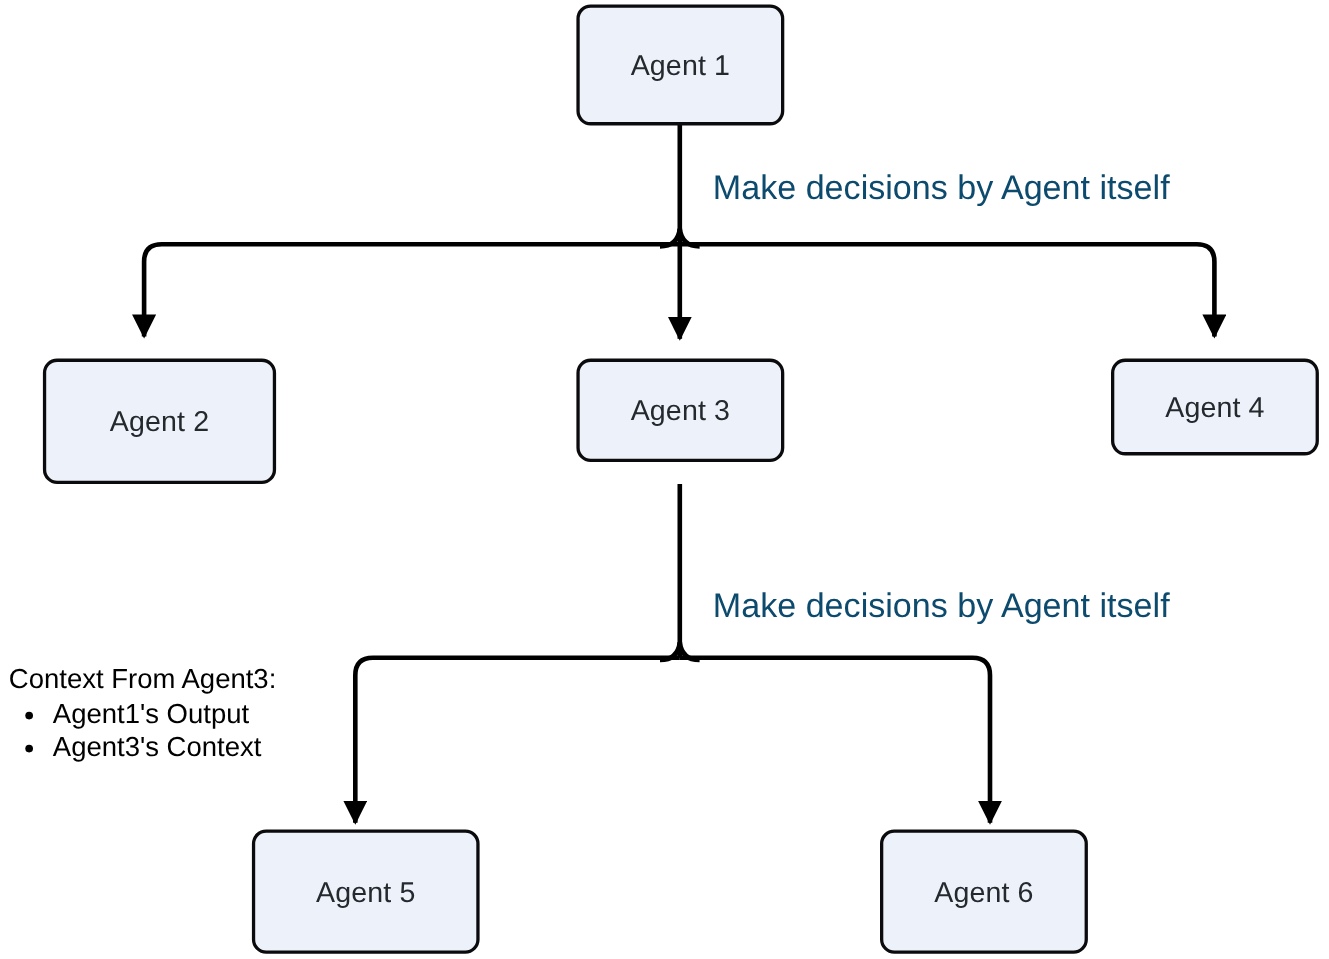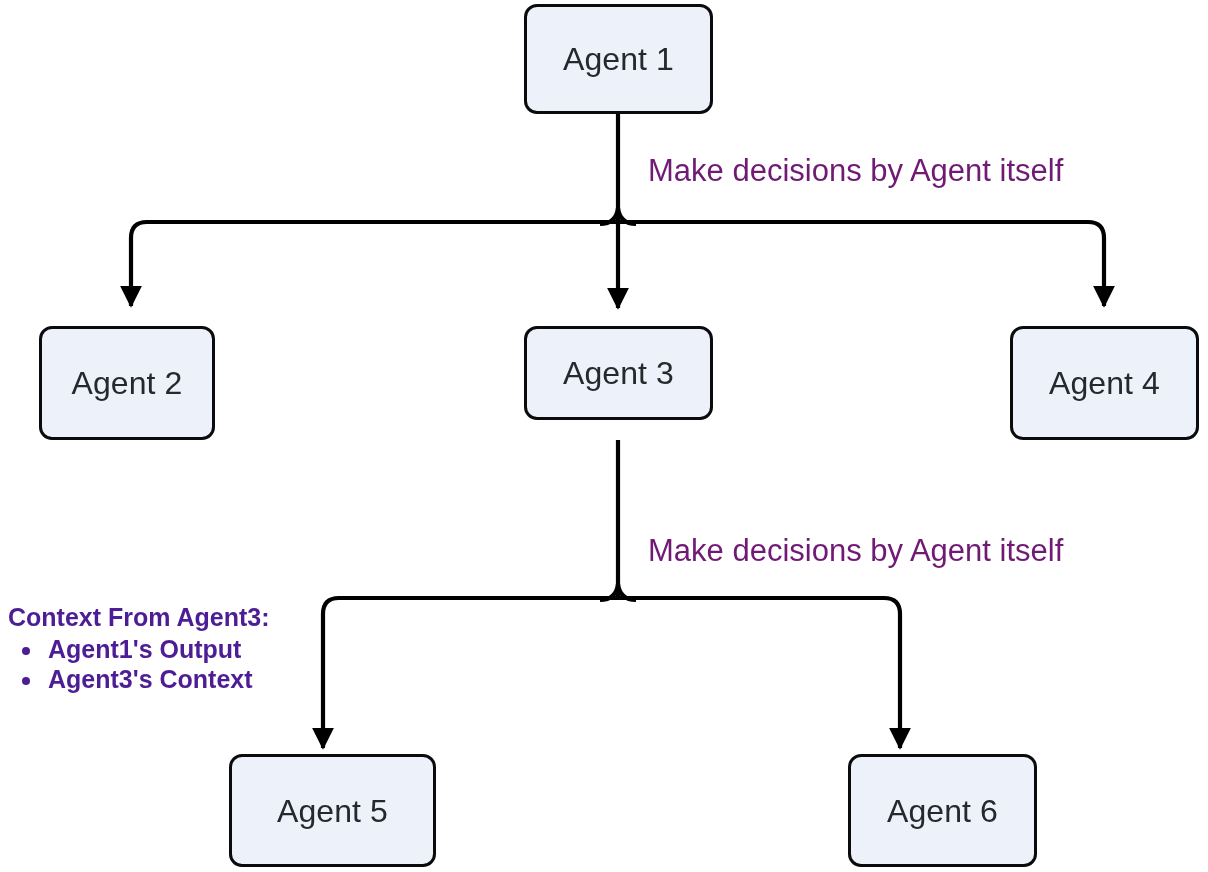--- a/index.html
+++ b/index.html
@@ -28,37 +28,36 @@
   .node {
     position: absolute;
     box-sizing: border-box;
     background: #edf2fa;
     border: 3.5px solid #0b0b0d;
     border-radius: 13px;
     display: flex;
     align-items: center;
     justify-content: center;
     color: #24292e;
-    font-size: 32px;
+    font-size: 26px;
     line-height: 1;
     letter-spacing: 0.1px;
   }
   .edge-label {
     position: absolute;
-    color: #701a75;
+    color: #0c4a6e;
     font-size: 31px;
     line-height: 1.05;
     white-space: nowrap;
   }
   .context-note {
     position: absolute;
-    color: #4c1d95;
+    color: #000000;
     font-size: 25px;
     line-height: 1.22;
-    font-weight: bold;
   }
   .context-note .note-title {
     display: block;
     white-space: nowrap;
   }
   .context-note ul {
     margin: 1px 0 0 0;
     padding-left: 36px;
     list-style: disc;
   }
@@ -100,37 +99,37 @@
 
       <path d="M 600 600 Q 616 600 618 584"></path>
       <path d="M 636 600 Q 620 600 618 584"></path>
     </g>
   </svg>
 
   <div class="node" style="left:524px; top:4px; width:189px; height:110px;">
     <span>Agent 1</span>
   </div>
 
-  <div class="node" style="left:39px; top:326px; width:176px; height:114px;">
+  <div class="node" style="left:39px; top:326px; width:212px; height:114px;">
     <span>Agent 2</span>
   </div>
 
   <div class="node" style="left:524px; top:326px; width:189px; height:94px;">
     <span>Agent 3</span>
   </div>
 
-  <div class="node" style="left:1010px; top:326px; width:189px; height:114px;">
+  <div class="node" style="left:1010px; top:326px; width:189px; height:88px;">
     <span>Agent 4</span>
   </div>
 
   <div class="node" style="left:229px; top:754px; width:207px; height:113px;">
     <span>Agent 5</span>
   </div>
 
-  <div class="node" style="left:848px; top:754px; width:189px; height:113px;">
+  <div class="node" style="left:800px; top:754px; width:189px; height:113px;">
     <span>Agent 6</span>
   </div>
 
   <div class="edge-label" style="left:648px; top:155px;">Make decisions by Agent itself</div>
 
   <div class="edge-label" style="left:648px; top:535px;">Make decisions by Agent itself</div>
 
   <div class="context-note" style="left:8px; top:602px;">
     <span class="note-title">Context From Agent3:</span>
     <ul>

